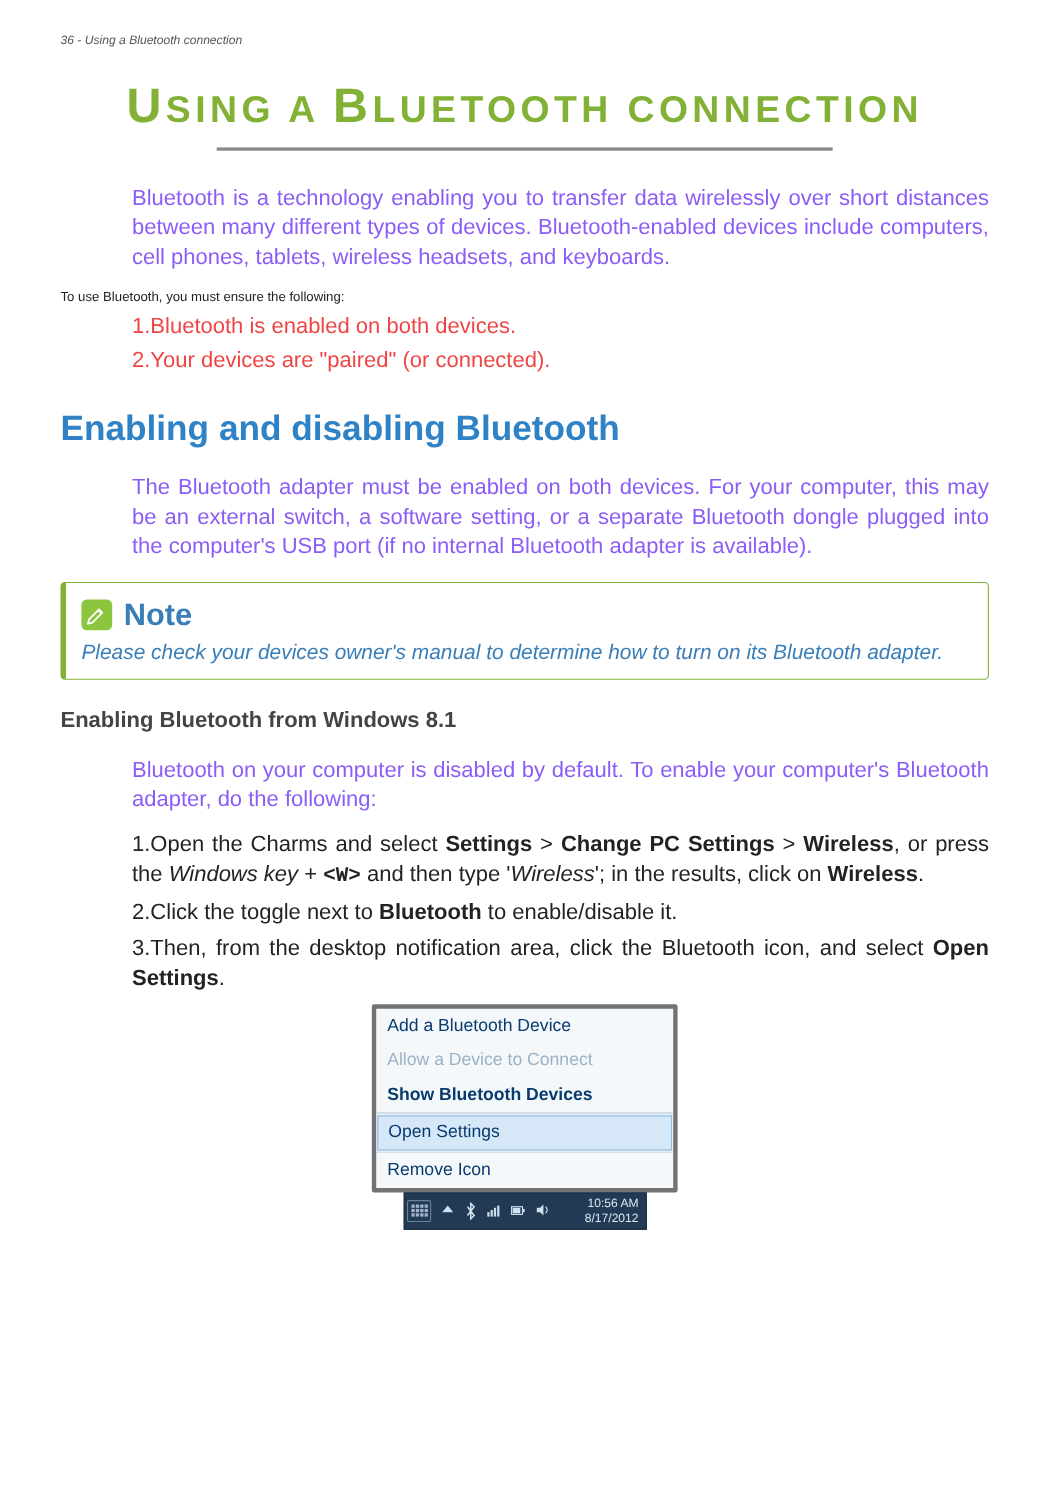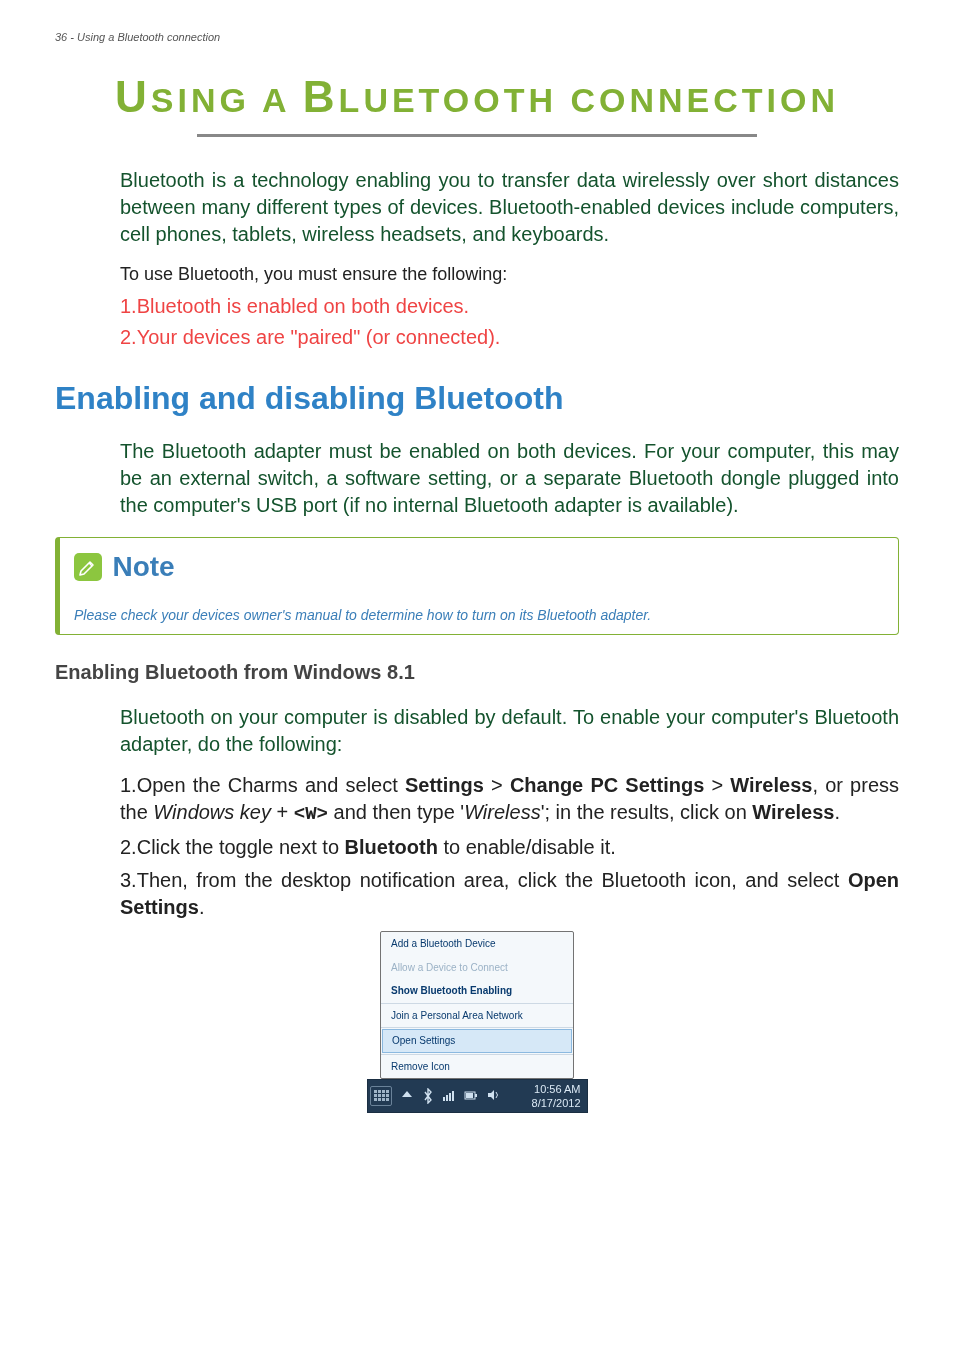--- a/index.html
+++ b/index.html
@@ -31,26 +31,25 @@
   .title-rule {
     width: 560px;
     margin: 0 auto 30px auto;
     border: none;
     border-top: 3px solid #888;
   }
   .body-text {
     margin-left: 65px;
     font-size: 20px;
     text-align: justify;
-    color: #14532d;
+    color: #8b5cf6;
     margin-bottom: 14px;
   }
   .list-intro {
-    margin-left: 65px;
-    font-size: 18px;
+    font-size: 12px;
     color: #222;
     margin-bottom: 6px;
   }
   .num-list {
     margin-left: 65px;
     font-size: 20px;
     color: #ef4444;
   }
   .num-list .row { margin-bottom: 4px; text-align: justify; }
   .num-list .num { display: inline; }
@@ -82,46 +81,46 @@
   .note-title {
     display: inline-block;
     color: #3a7eb8;
     font-weight: bold;
     font-size: 28px;
     vertical-align: middle;
   }
   .note-body {
     color: #3a7eb8;
     font-style: italic;
-    font-size: 14px;
+    font-size: 19px;
     text-align: justify;
-    margin-top: 20px;
+    margin-top: 4px;
   }
   .h3 {
     color: #444;
     font-weight: bold;
     font-size: 20px;
     margin: 2px 0 18px 0;
   }
   .ol-body { margin-left: 65px; font-size: 20px; color: #222; }
   .ol-body .item { margin-bottom: 6px; text-align: justify; }
   .ol-body .n { }
   .b { font-weight: bold; }
   .i { font-style: italic; }
   .mono { font-family: Consolas, "Courier New", monospace; font-weight: bold; font-size: 19px; }
   .screenshot-wrap { text-align: center; margin-top: 10px; }
   .bt-menu {
     display: inline-block;
     text-align: left;
     font-family: "Segoe UI", Tahoma, sans-serif;
-    font-size: 10px;
+    font-size: 16px;
     color: #083a6e;
-    border: 1px solid #737373;
+    border: 4px solid #737373;
     background: #f4f8fb;
-    width: 194px;
+    width: 278px;
     border-radius: 2px;
   }
   .bt-menu .mi {
     padding: 5px 10px;
   }
   .bt-menu .mi.disabled { color: #9bb2c6; }
   .bt-menu .mi.bold { font-weight: bold; color: #083a6e; }
   .bt-menu .sep { border-top: 1px solid #cdd9e4; margin: 0; }
   .bt-menu .hover { background: #d6e8f7; border: 1px solid #8bb9e0; margin: 1px; padding: 4px 9px; }
   .taskbar {
@@ -200,23 +199,22 @@
   </div>
   <div class="item">
     <span class="n">3.</span><span>Then, from the desktop notification area, click the Bluetooth icon, and select </span><span class="b">Open Settings</span><span>.</span>
   </div>
 </div>
 
 <div class="screenshot-wrap">
   <div class="bt-menu">
     <div class="mi">Add a Bluetooth Device</div>
     <div class="mi disabled">Allow a Device to Connect</div>
-    <div class="mi bold">Show Bluetooth Enabling</div>
+    <div class="mi bold">Show Bluetooth Devices</div>
     <div class="sep"></div>
-    <div class="mi">Join a Personal Area Network</div>
     <div class="sep"></div>
     <div class="mi hover">Open Settings</div>
     <div class="sep"></div>
     <div class="mi">Remove Icon</div>
   </div>
   <br>
   <div class="taskbar">
     <div class="kb">
         <div class="g">
           <span></span>

